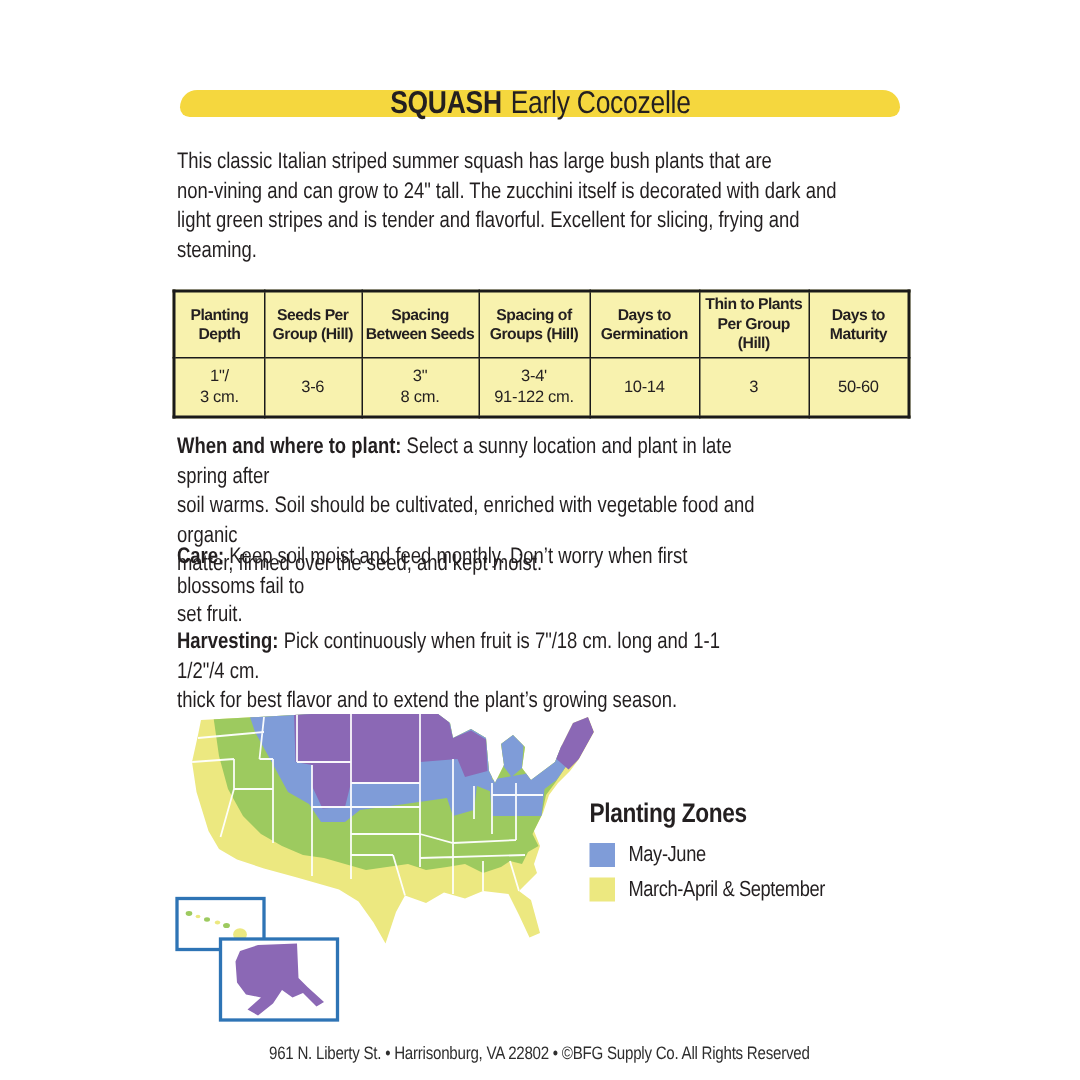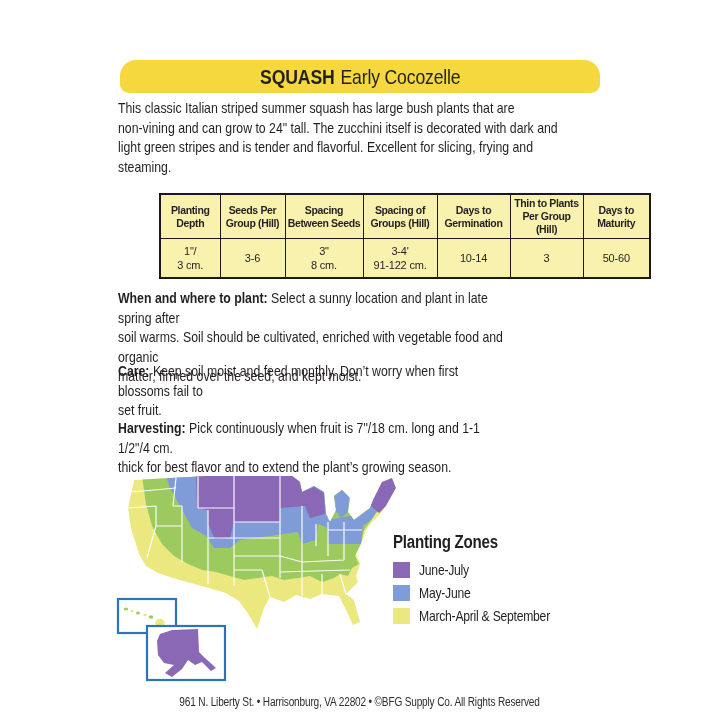--- a/index.html
+++ b/index.html
@@ -4,29 +4,29 @@
 <style>
   html,body{margin:0;padding:0;background:#ffffff;}
   #page{position:relative;width:720px;height:720px;background:#ffffff;overflow:hidden;
         font-family:"Liberation Sans", sans-serif;color:var(--text,#231f20);}
   .abs{position:absolute;}
   
   .cond-block{transform:scaleX(0.82);transform-origin:0 0;width:122%;}
   .cond-c{display:inline-block;transform:scaleX(0.84);transform-origin:50% 50%;white-space:nowrap;}
   .pre{white-space:pre-line;}
 
-  #banner{left:120px;top:60px;width:480px;height:33px;background:var(--banner,#f5d73e);
+  #banner{left:120px;top:60px;width:480px;height:18px;background:var(--banner,#f5d73e);
           border-radius:16px 16px 9px 9px;display:flex;align-items:center;justify-content:center;}
   #banner .t{font-size:21px;letter-spacing:-0.2px;}
   #banner .t b{margin-right:7px;}
 
   #desc{left:118px;top:98px;width:482px;font-size:15px;line-height:19.5px;}
 
   #ptable{left:115px;top:193px;width:490px;border-collapse:collapse;table-layout:fixed;
-          border:2px solid #1a1a1a;background:var(--table_bg,#f8f2ae);margin-left:44px;}
+          border:2px solid #1a1a1a;background:var(--table_bg,#f8f2ae);}
   #ptable th,#ptable td{border:1px solid #1a1a1a;text-align:center;vertical-align:middle;padding:2px 1px;}
   #ptable th{font-size:10.5px;line-height:1.25;letter-spacing:-0.35px;height:38px;}
   #ptable td{font-size:11px;line-height:1.3;letter-spacing:-0.2px;height:34px;}
 
   .section{left:118px;width:482px;font-size:15px;line-height:19.5px;margin:0;}
   #sec-0{top:288px;} #sec-1{top:361px;} #sec-2{top:418px;}
 
   #mapbox{left:112px;top:466px;width:300px;height:230px;}
   #mapbox svg{display:block;width:300px;height:230px;}
 
@@ -140,24 +140,20 @@
       <g>
         <rect x="35" y="160" width="78" height="54" fill="#ffffff" stroke="var(--inset-border,#2e74b5)" stroke-width="2.2"></rect>
         <path fill="var(--zone-purple,#8b68b5)" d="M48,168 L60,164 L86,163 L87,186 L93,192 L104,202 L99,205 L90,196 L83,199 L76,194 L70,203 L60,211 L53,207 L62,199 L52,197 L46,189 L45,175 Z"></path>
       </g>
     </svg>
   </div>
 
   <div id="legend" class="abs">
     <p class="ltitle cond-c" style="transform-origin:0 50%;">Planting Zones</p>
     <div class="litem">
-      <span class="lswatch" style="background: rgb(139, 104, 181);"></span>
-      <span class="llabel cond-c" style="transform-origin:0 50%;">June-July</span>
-    </div>
-    <div class="litem">
       <span class="lswatch" style="background: rgb(127, 156, 216);"></span>
       <span class="llabel cond-c" style="transform-origin:0 50%;">May-June</span>
     </div>
     <div class="litem">
       <span class="lswatch" style="background: rgb(236, 232, 128);"></span>
       <span class="llabel cond-c" style="transform-origin:0 50%;">March-April &amp; September</span>
     </div>
   </div>
 
   <div id="footer" class="abs">

